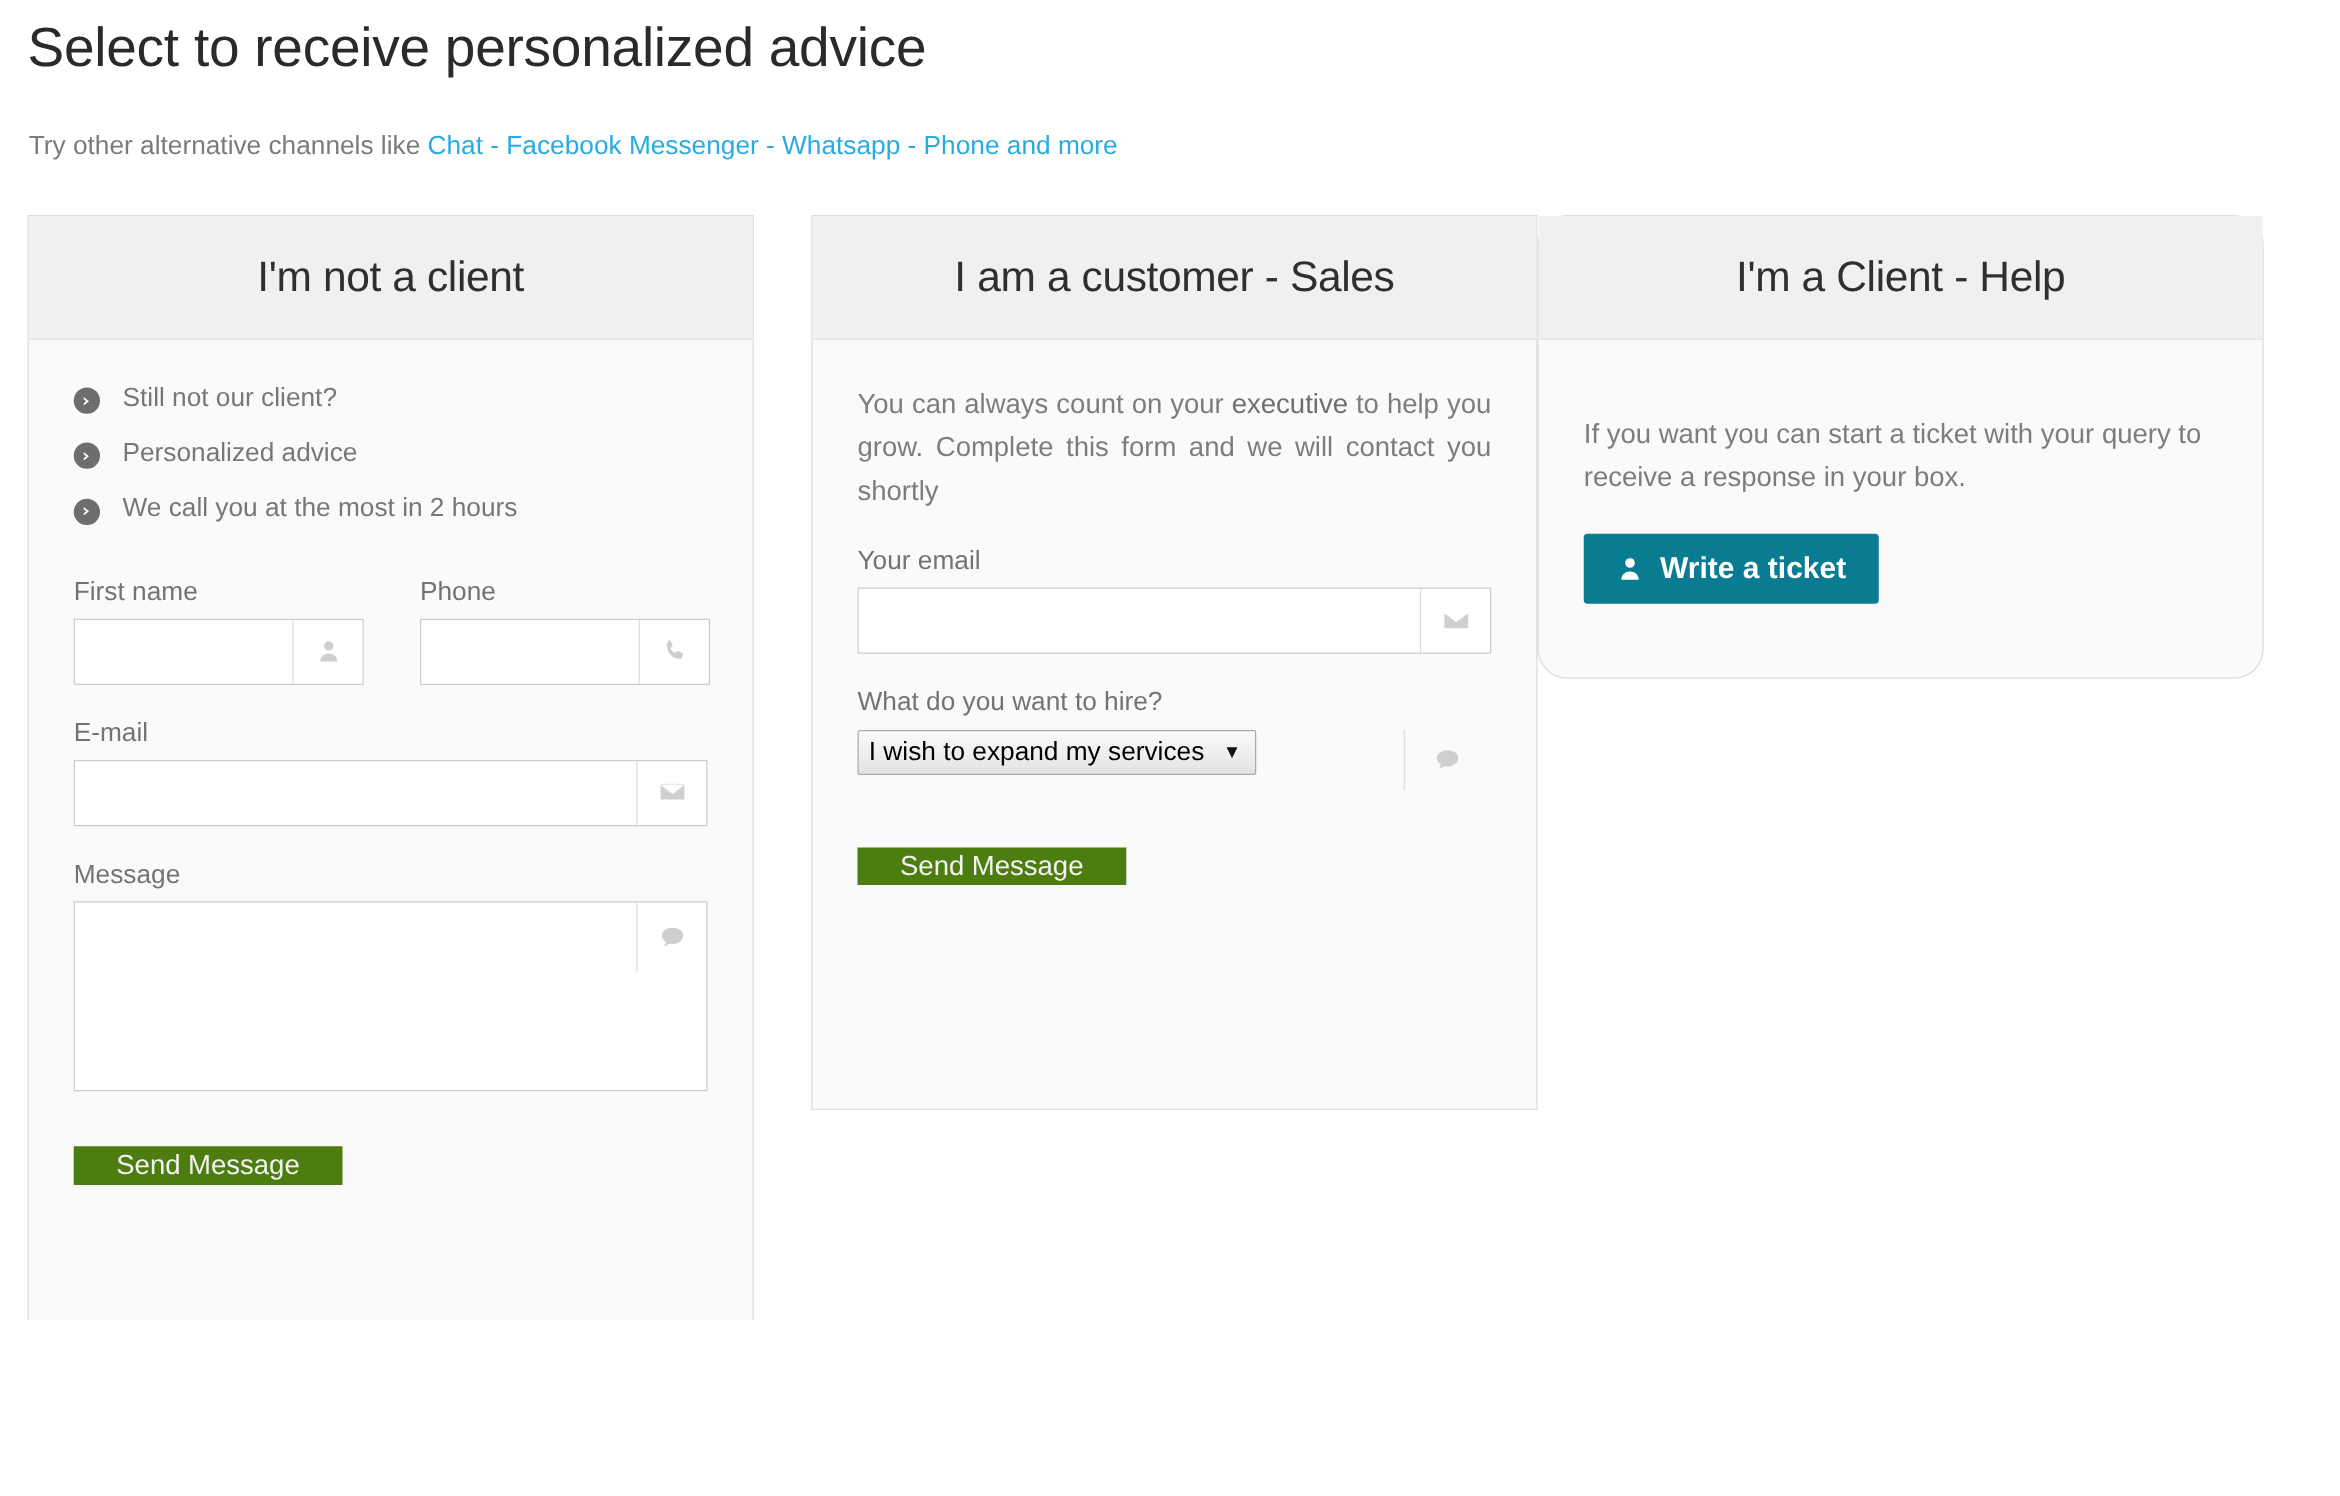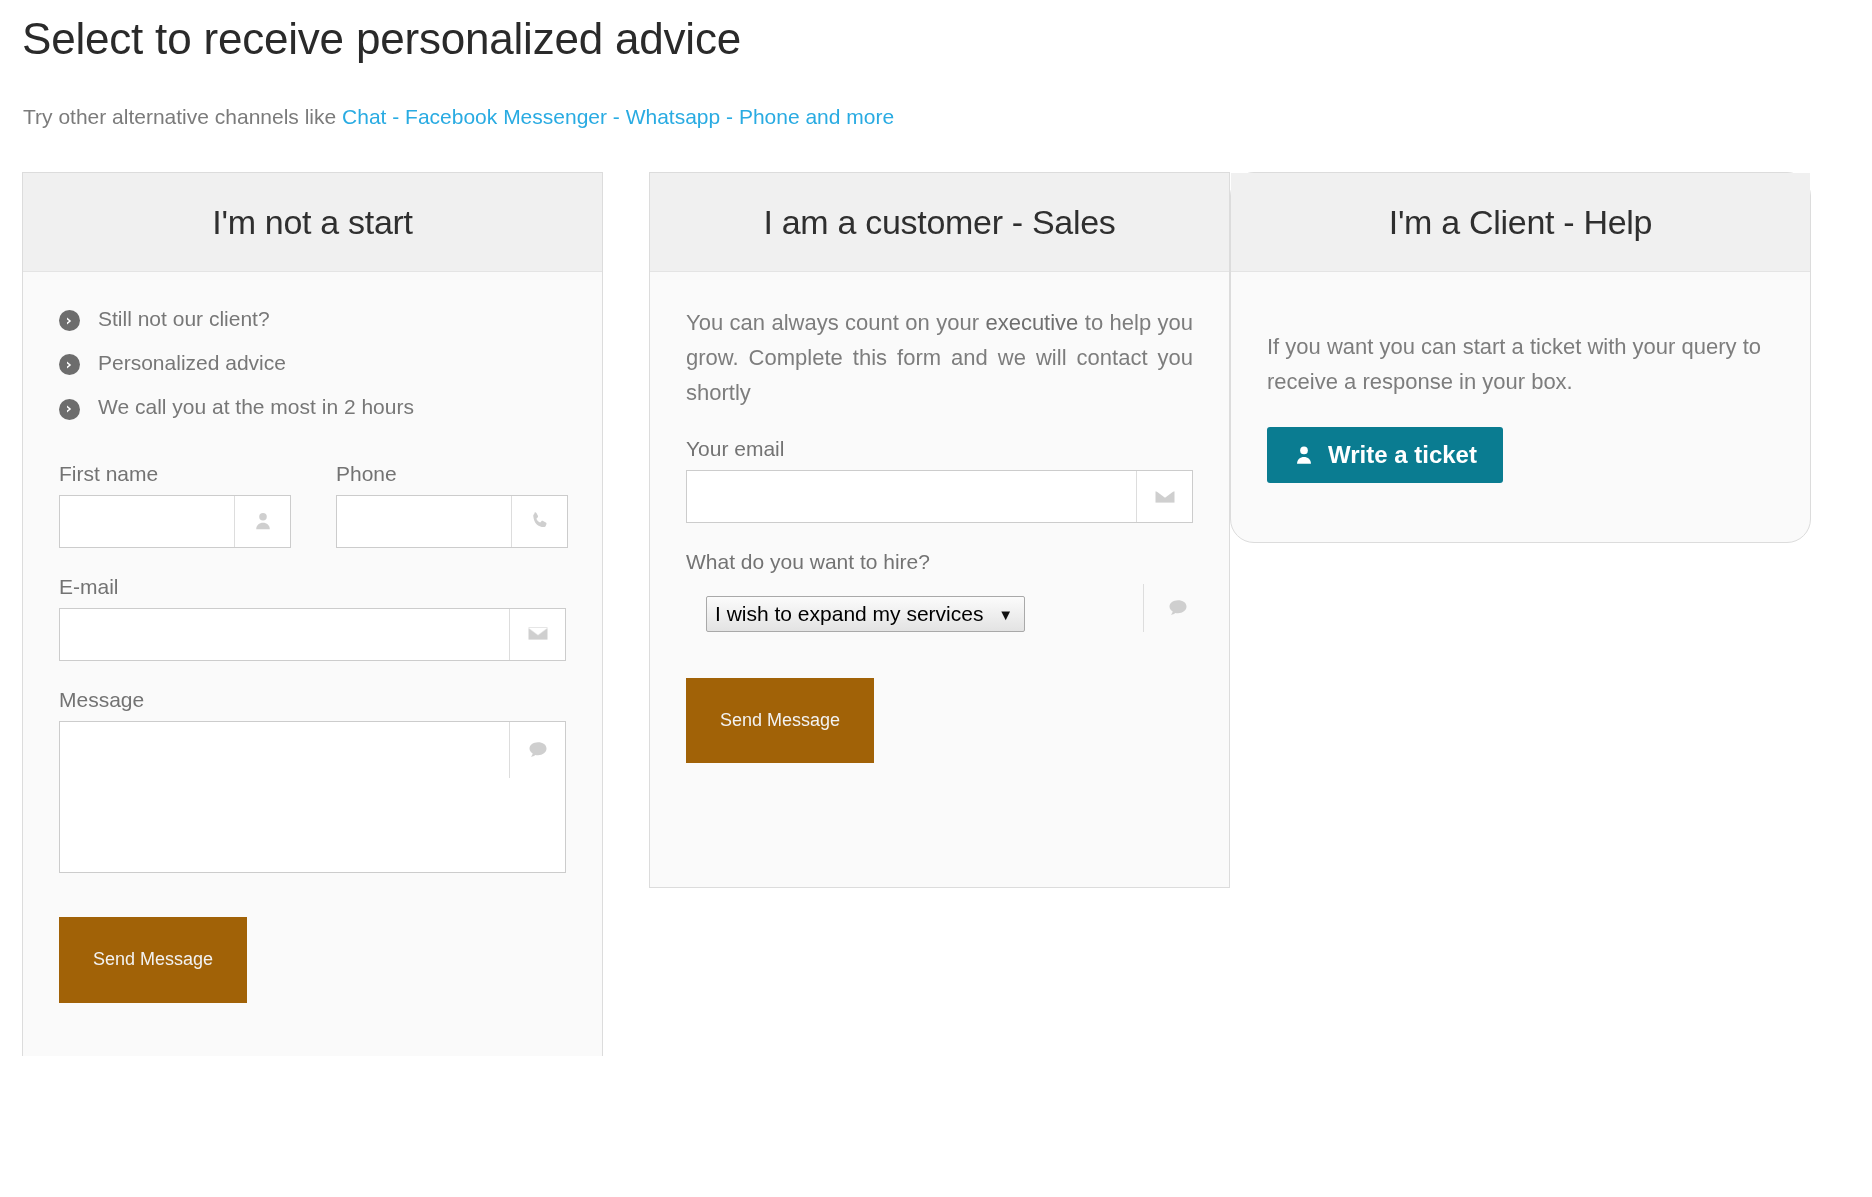--- a/index.html
+++ b/index.html
@@ -110,37 +110,37 @@
     border-left: 1px solid #dddddd;
   }
   .textarea-addon svg { fill: #cfcfcf; display: block; }
 
   .row-2 { display: flex; gap: 0; }
   .row-2 .col { width: 232px; }
   .row-2 .col + .col { margin-left: 45px; }
 
   .btn-send {
     display: inline-block;
-    background: #a16207; color: #f2f2f2;
+    background: #4d7c0f; color: #f2f2f2;
     border: 0; outline: none;
     font-family: "Liberation Sans", sans-serif;
-    font-size: 18px; font-weight: 400;
-    padding: 32px 34px;
+    font-size: 22px; font-weight: 400;
+    padding: 2px 34px;
     cursor: pointer;
     line-height: 1.2;
   }
 
   
   .intro-text {
     font-size: 22px; color: #7d7d7d; line-height: 1.58;
     text-align: justify; margin: 0 0 4px 0;
   }
   .intro-text b { color: #6f6f6f; font-weight: 400; }
 
-  .select-row { display: flex; align-items: flex-end; margin-left: 20px; }
+  .select-row { display: flex; align-items: flex-start; }
   .native-select {
     appearance: none; -webkit-appearance: none;
     font-family: "Liberation Sans", sans-serif;
     font-size: 21px; color: #000;
     padding: 4px 40px 4px 8px;
     border: 1px solid #a9a9a9;
     border-radius: 2px;
     background: linear-gradient(#fbfbfb, #e3e3e3);
     height: 36px; cursor: pointer;
     position: relative;
@@ -185,21 +185,21 @@
   <h1 class="page-title">Select to receive personalized advice</h1>
 
   <div class="subline">
     <span>Try other alternative channels like </span><a class="link" href="#">Chat - Facebook Messenger - Whatsapp - Phone and more</a>
   </div>
 
   <div class="cards">
 
     <section class="card" id="card-1">
       <div class="card-header">
-        <h2>I'm not a start</h2>
+        <h2>I'm not a client</h2>
       </div>
       <div class="card-body">
 
         <ul class="bullets">
           <li>
             <span class="arrow-circle">
               <svg width="12" height="12" viewBox="0 0 12 12" aria-hidden="true">
                 <path d="M3 2.6 L7.2 6 L3 9.4 L3 7.6 L5 6 L3 4.4 Z" fill="#ffffff"></path>
               </svg>
             </span>

